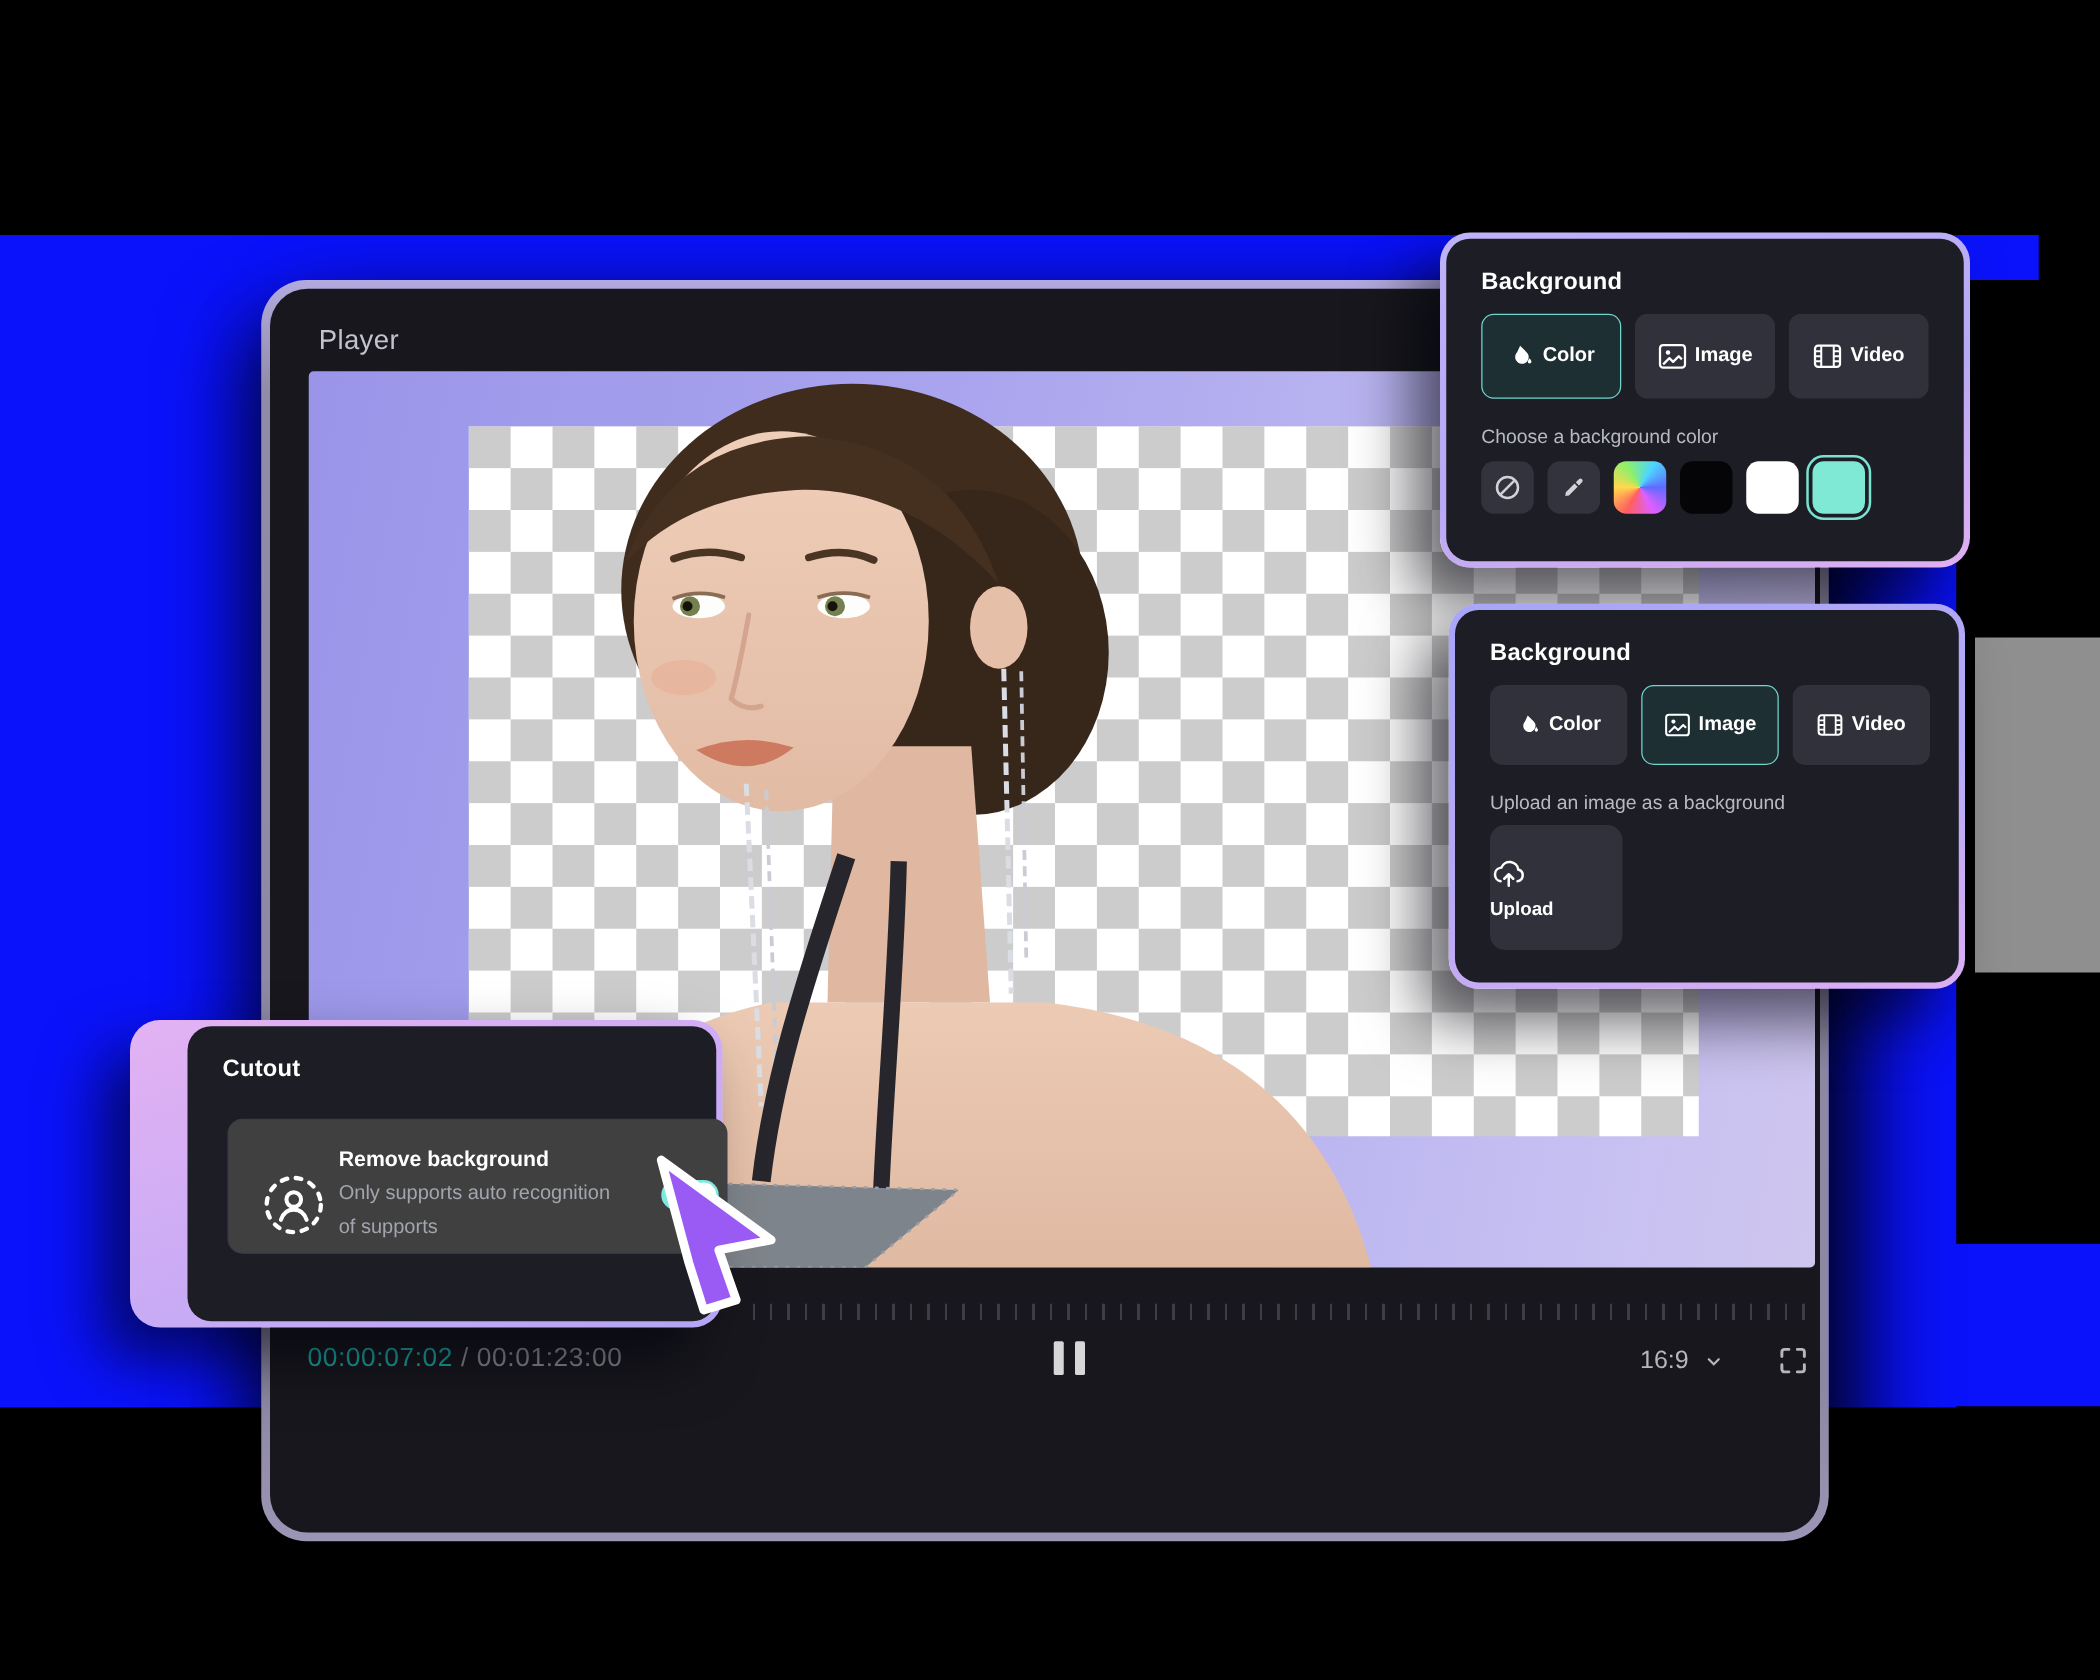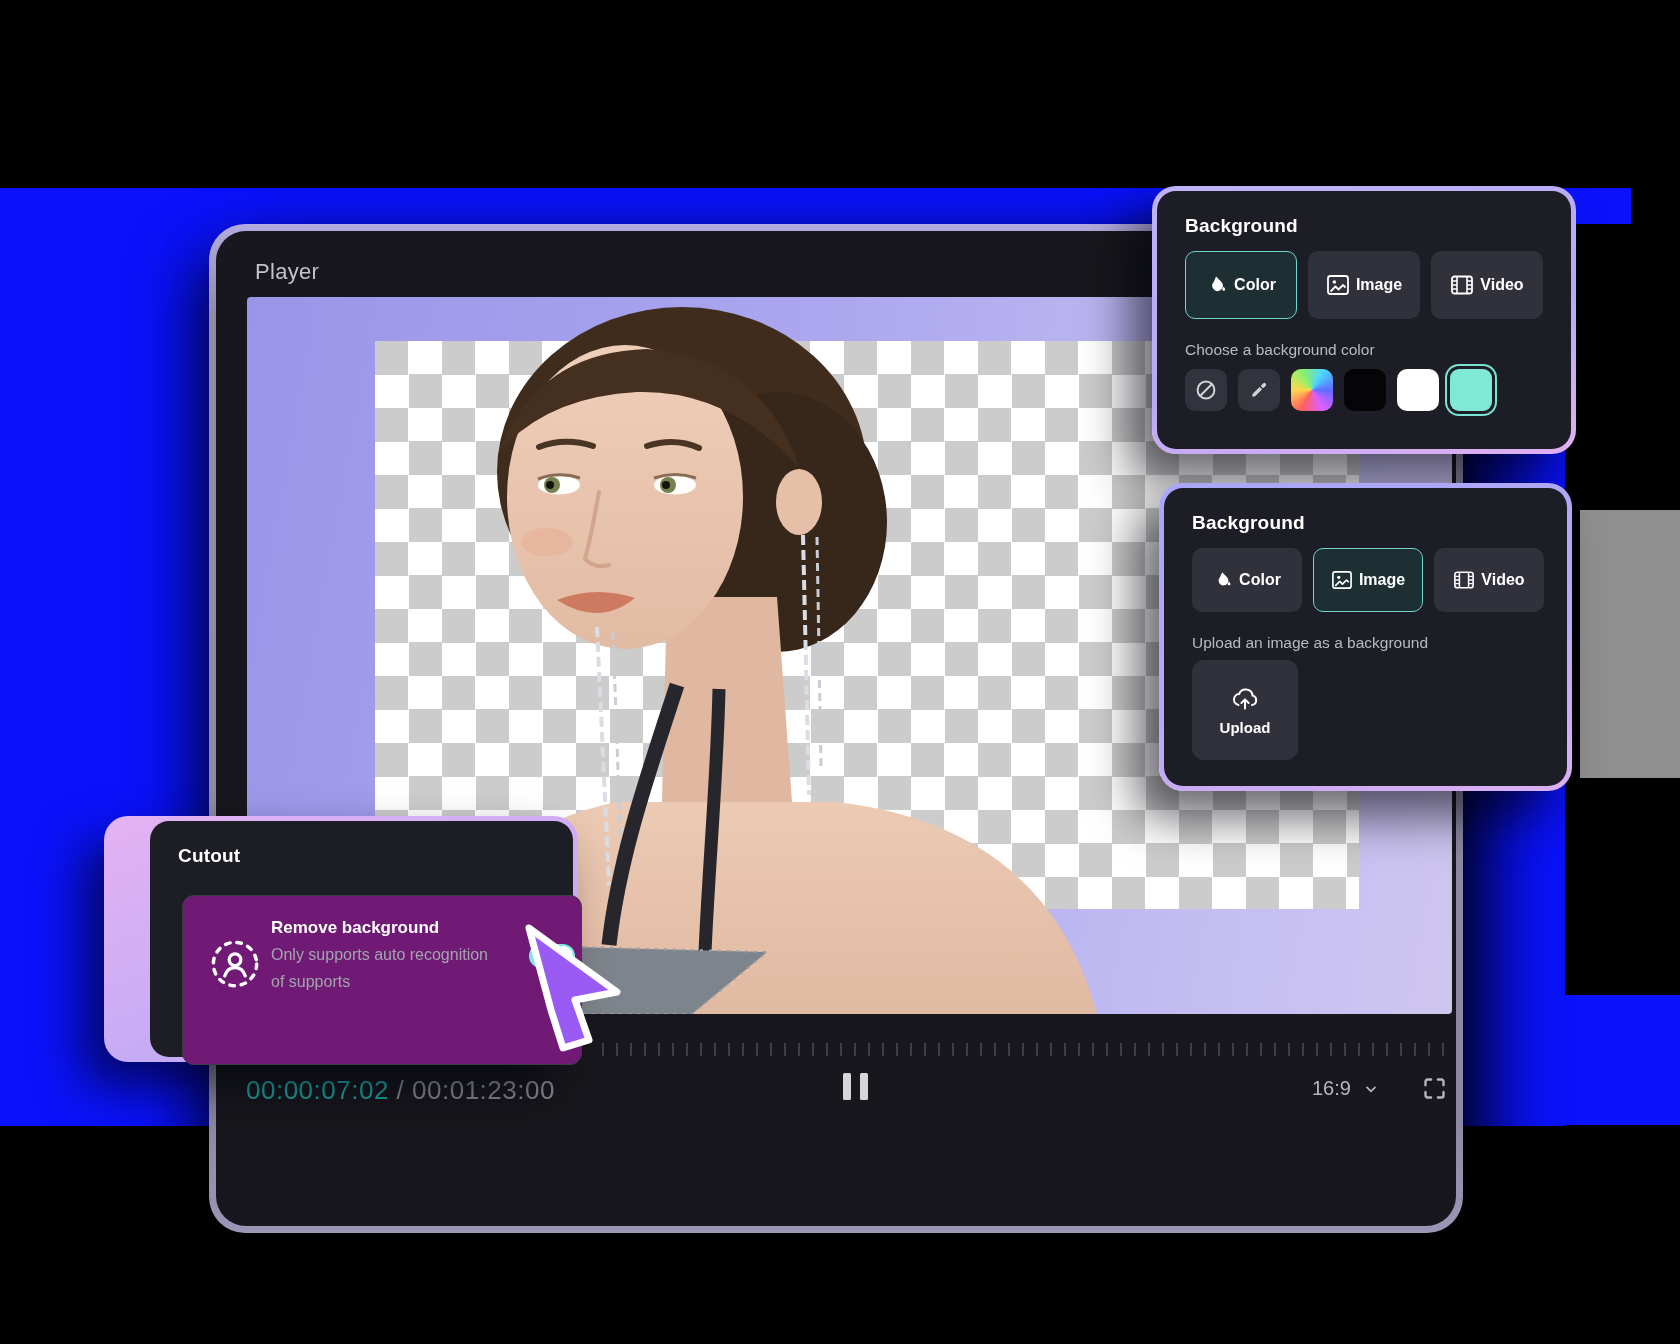--- a/index.html
+++ b/index.html
@@ -21,21 +21,21 @@
 
   .canvas{left:31px;top:66px;width:1205px;height:717px;border-radius:4px;overflow:hidden;
           background:linear-gradient(100deg,#9a95e9 0%,#aaa5ee 40%,#c6c0f2 85%,#cfc6ef 100%);}
   .checker{left:128px;top:44px;width:984px;height:568px;
            background:conic-gradient(#ffffff 0 90deg,#cccccc 90deg 180deg,#ffffff 180deg 270deg,#cccccc 270deg);
            background-size:67px 67px;}
   .figure{left:0;top:0;width:1205px;height:717px;}
 
   .ruler{left:386px;top:812px;width:852px;height:13px;
          background:repeating-linear-gradient(90deg,#3d3d45 0 2px,transparent 2px 14px);}
-  .timecode{left:30px;top:844px;font-size:26px;letter-spacing:.5px;}
+  .timecode{left:30px;top:844px;font-size:21px;letter-spacing:.5px;}
   .tc-cur{color:#1ba9a4;}
   .tc-rest{color:#8b8b93;}
   .pause{left:627px;top:842px;width:30px;height:28px;display:flex;gap:9px;cursor:pointer;}
   .pause i{display:block;width:8px;height:27px;background:#d7d7da;border-radius:1.5px;}
   .ratio{left:1096px;top:846px;font-size:20px;color:#b6b7bd;display:flex;align-items:center;gap:12px;cursor:pointer;}
   .fullscreen{left:1205px;top:844px;width:27px;height:27px;color:#b6b7bd;cursor:pointer;}
 
   
   .panel{border-radius:24px;padding:5px;box-sizing:border-box;
          box-shadow:-22px 26px 48px rgba(0,0,10,.6);}
@@ -61,27 +61,27 @@
   .swatches{left:28px;top:178px;display:flex;gap:11px;}
   .sw{width:42px;height:42px;border-radius:10px;background:#33333d;display:flex;align-items:center;
       justify-content:center;color:#d2d3d8;cursor:pointer;box-sizing:border-box;}
   .sw.rainbow{background:conic-gradient(from 210deg,#ff5f5f,#ffd84d,#8cf06b,#4dd7ff,#5f6bff,#e05fff,#ff5f5f);
               filter:blur(.4px);}
   .sw.black{background:#050507;}
   .sw.white{background:#ffffff;}
   .sw.teal{background:#7fe9d6;box-shadow:0 0 0 3px #1d1d25,0 0 0 5px #79e2d0;border-radius:9px;}
 
   .upload-btn{left:28px;top:172px;width:106px;height:100px;border-radius:12px;background:#31313b;
-              display:flex;flex-direction:column;align-items:center;justify-content:center;gap:8px;
+              display:flex;flex-direction:column;justify-content:center;gap:8px;
               cursor:pointer;color:#efeff2;}
   .upload-btn span{font-size:15px;font-weight:bold;color:#fff;}
 
   
-  .cut-card{left:32px;top:74px;width:400px;height:170px;border:1px solid #3c3c46;border-radius:12px;
-            background:#701a75;box-sizing:border-box;position:absolute;}
+  .cut-card{left:32px;top:74px;width:400px;height:108px;border:1px solid #3c3c46;border-radius:12px;
+            background:#404040;box-sizing:border-box;position:absolute;}
   .cut-icon{left:26px;top:42px;width:52px;height:52px;color:#fff;position:absolute;}
   .cut-title{left:88px;top:22px;font-size:17px;font-weight:bold;color:#fff;position:absolute;}
   .cut-desc1{left:88px;top:50px;font-size:16px;color:#a2a5ad;position:absolute;}
   .cut-desc2{left:88px;top:77px;font-size:16px;color:#a2a5ad;position:absolute;}
   .toggle{left:346px;top:48px;width:46px;height:24px;border-radius:12px;background:#7ceade;cursor:pointer;position:absolute;}
   .toggle .knob{position:absolute;right:2px;top:2px;width:20px;height:20px;border-radius:50%;background:#fff;}
 
   .cursor{left:505px;top:918px;width:130px;height:140px;pointer-events:none;}
   svg{display:block;}
 </style>

